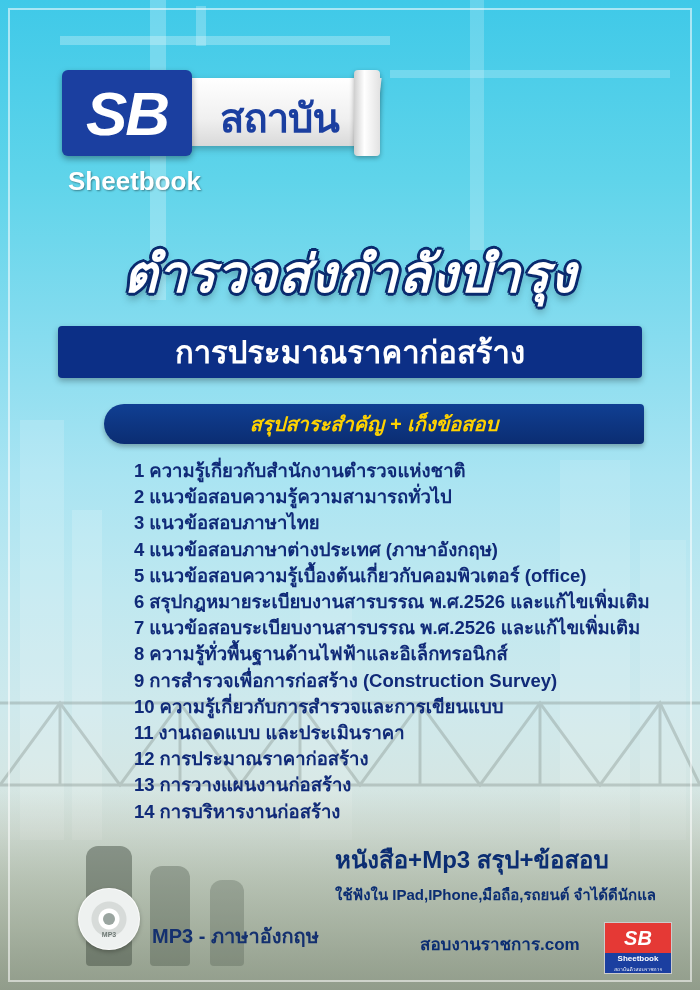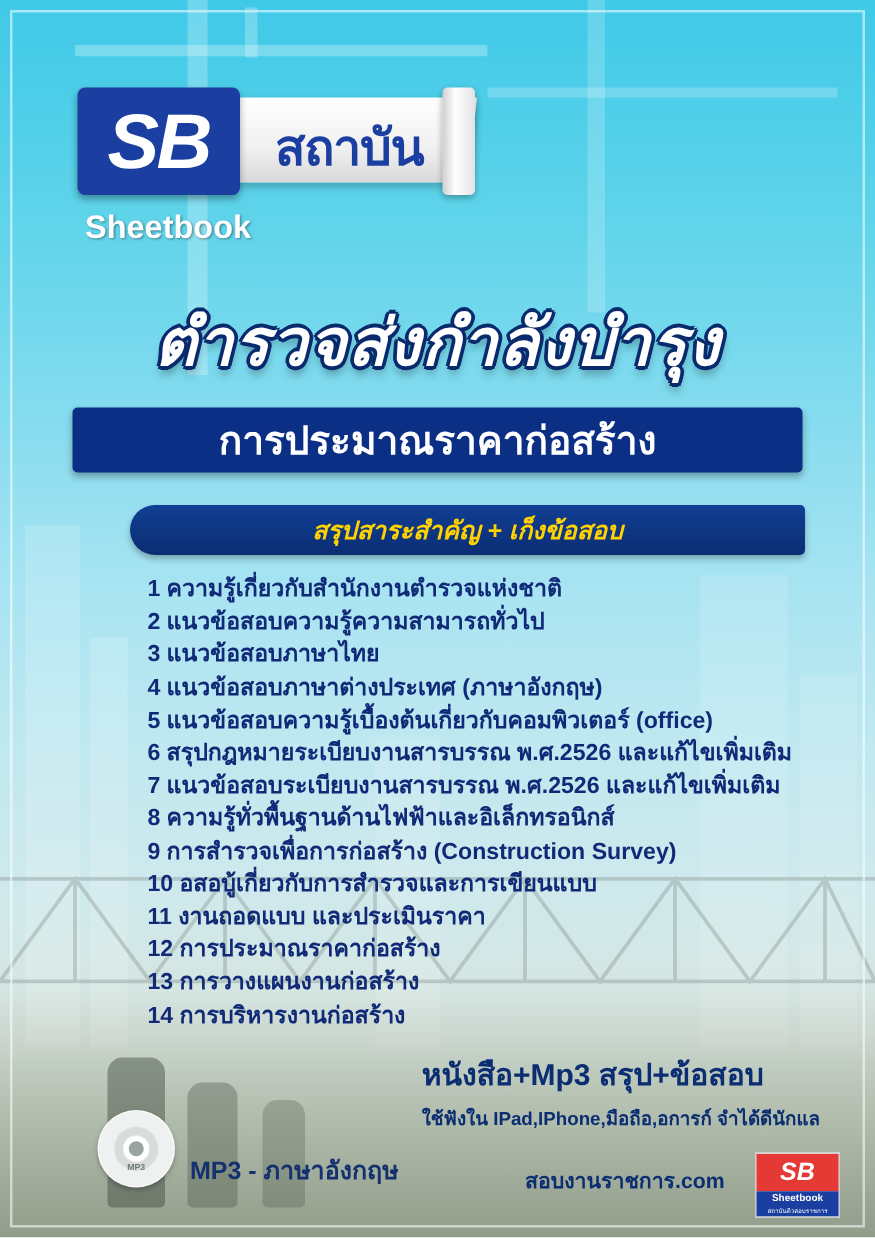--- a/index.html
+++ b/index.html
@@ -215,20 +215,21 @@
     left: 118px;
     top: 458px;
     width: 560px;
   }
   .content-item {
     color: #102a78;
     font-size: 18.5px;
     font-weight: bold;
     line-height: 26.2px;
     white-space: nowrap;
+    margin-left: 16px;
   }
   .content-item .num { margin-right: 5px; }
 
   
   .promo {
     position: absolute;
     right: 44px;
     top: 840px;
     text-align: left;
   }
@@ -411,39 +412,39 @@
     <div class="content-item">
       <span class="num">7</span><span>แนวข้อสอบระเบียบงานสารบรรณ พ.ศ.2526 และแก้ไขเพิ่มเติม</span>
     </div>
     <div class="content-item">
       <span class="num">8</span><span>ความรู้ทั่วพื้นฐานด้านไฟฟ้าและอิเล็กทรอนิกส์</span>
     </div>
     <div class="content-item">
       <span class="num">9</span><span>การสำรวจเพื่อการก่อสร้าง (Construction Survey)</span>
     </div>
     <div class="content-item">
-      <span class="num">10</span><span>อสอบู้เกี่ยวกับการสำรวจและการเขียนแบบ</span>
+      <span class="num">10</span><span>ความรู้เกี่ยวกับการสำรวจและการเขียนแบบ</span>
     </div>
     <div class="content-item">
       <span class="num">11</span><span>งานถอดแบบ และประเมินราคา</span>
     </div>
     <div class="content-item">
       <span class="num">12</span><span>การประมาณราคาก่อสร้าง</span>
     </div>
     <div class="content-item">
       <span class="num">13</span><span>การวางแผนงานก่อสร้าง</span>
     </div>
     <div class="content-item">
       <span class="num">14</span><span>การบริหารงานก่อสร้าง</span>
     </div>
   </div>
 
   <div class="promo">
     <div class="promo-line1">หนังสือ+Mp3 สรุป+ข้อสอบ</div>
-    <div class="promo-line2">ใช้ฟังใน IPad,IPhone,มือถือ,อการก์ จำได้ดีนักแล</div>
+    <div class="promo-line2">ใช้ฟังใน IPad,IPhone,มือถือ,รถยนต์ จำได้ดีนักแล</div>
   </div>
 
   <div class="disc">
     <div class="disc-label">MP3</div>
   </div>
   <div class="mp3-text">MP3 - ภาษาอังกฤษ</div>
 
   <div class="footer-site">สอบงานราชการ.com</div>
   <div class="footer-badge">
     <div class="footer-badge-top">

